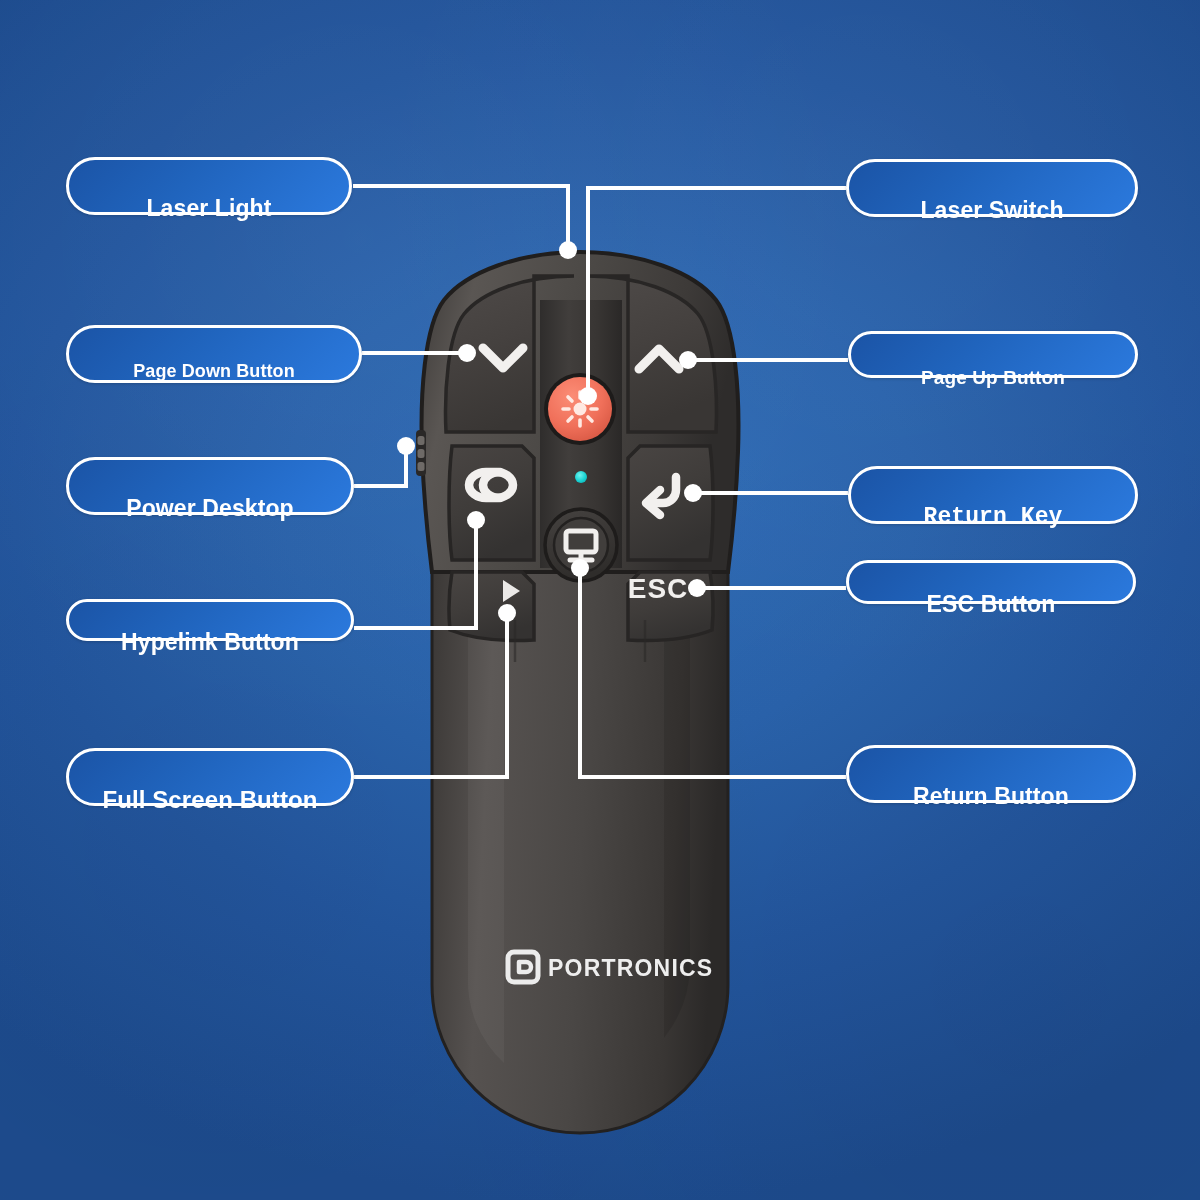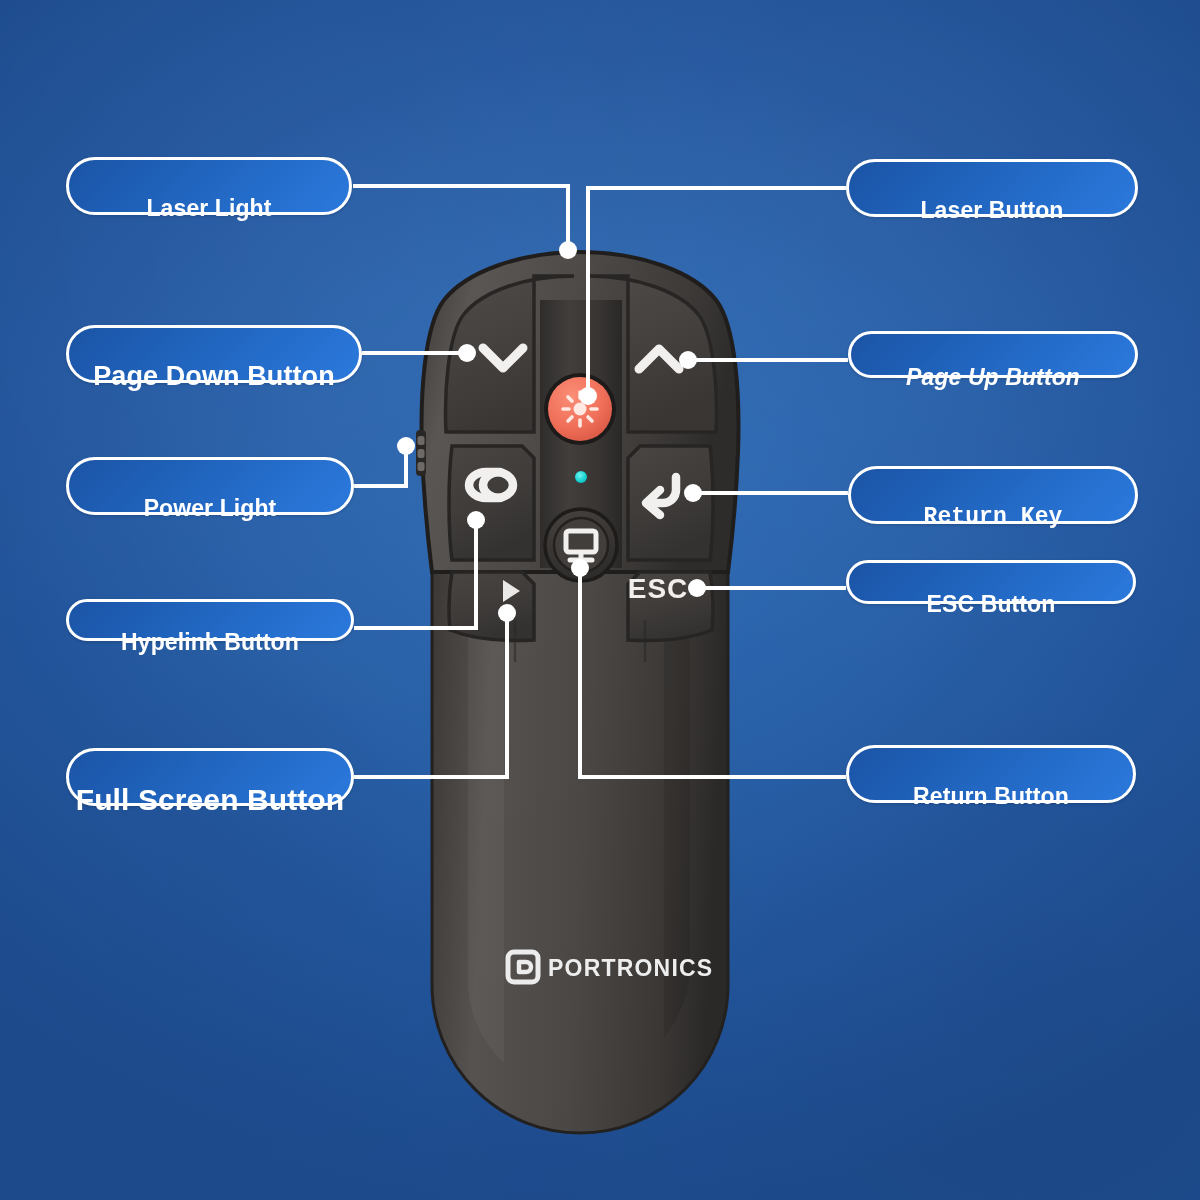--- a/index.html
+++ b/index.html
@@ -249,41 +249,41 @@
         <circle cx="507" cy="613" r="9"></circle>
         <circle cx="580" cy="568" r="9"></circle>
       </g>
   </svg>
 
   <div id="pill-host">
       <div class="pill" style="left: 66px; top: 157px; width: 286px; height: 58px; font-size: 23px;">
         <span>Laser Light</span>
       </div>
       <div class="pill" style="left: 846px; top: 159px; width: 292px; height: 58px; font-size: 23px;">
-        <span>Laser Button</span>
-      </div>
-      <div class="pill" style="left: 66px; top: 325px; width: 296px; height: 58px; font-size: 27px;">
+        <span>Laser Switch</span>
+      </div>
+      <div class="pill" style="left: 66px; top: 325px; width: 296px; height: 58px; font-size: 18px; align-items: flex-end;">
         <span>Page Down Button</span>
       </div>
-      <div class="pill" style="left: 848px; top: 331px; width: 290px; height: 47px; font-size: 23px; font-style: italic;">
+      <div class="pill" style="left: 848px; top: 331px; width: 290px; height: 47px; font-size: 19px;">
         <span>Page Up Button</span>
       </div>
       <div class="pill" style="left: 66px; top: 457px; width: 288px; height: 58px; font-size: 23px;">
-        <span>Power Light</span>
+        <span>Power Desktop</span>
       </div>
       <div class="pill" style="left: 848px; top: 466px; width: 290px; height: 58px; font-size: 23px; font-family: Liberation Mono, monospace;">
         <span>Return Key</span>
       </div>
       <div class="pill" style="left: 66px; top: 599px; width: 288px; height: 42px; font-size: 23px;">
         <span>Hypelink Button</span>
       </div>
       <div class="pill" style="left: 846px; top: 560px; width: 290px; height: 44px; font-size: 23px;">
         <span>ESC Button</span>
       </div>
-      <div class="pill" style="left: 66px; top: 748px; width: 288px; height: 58px; font-size: 30px;">
+      <div class="pill" style="left: 66px; top: 748px; width: 288px; height: 58px; font-size: 24px;">
         <span>Full Screen Button</span>
       </div>
       <div class="pill" style="left: 846px; top: 745px; width: 290px; height: 58px; font-size: 23px;">
         <span>Return Button</span>
       </div>
     </div>
 
 </div>
 
 </body></html>

